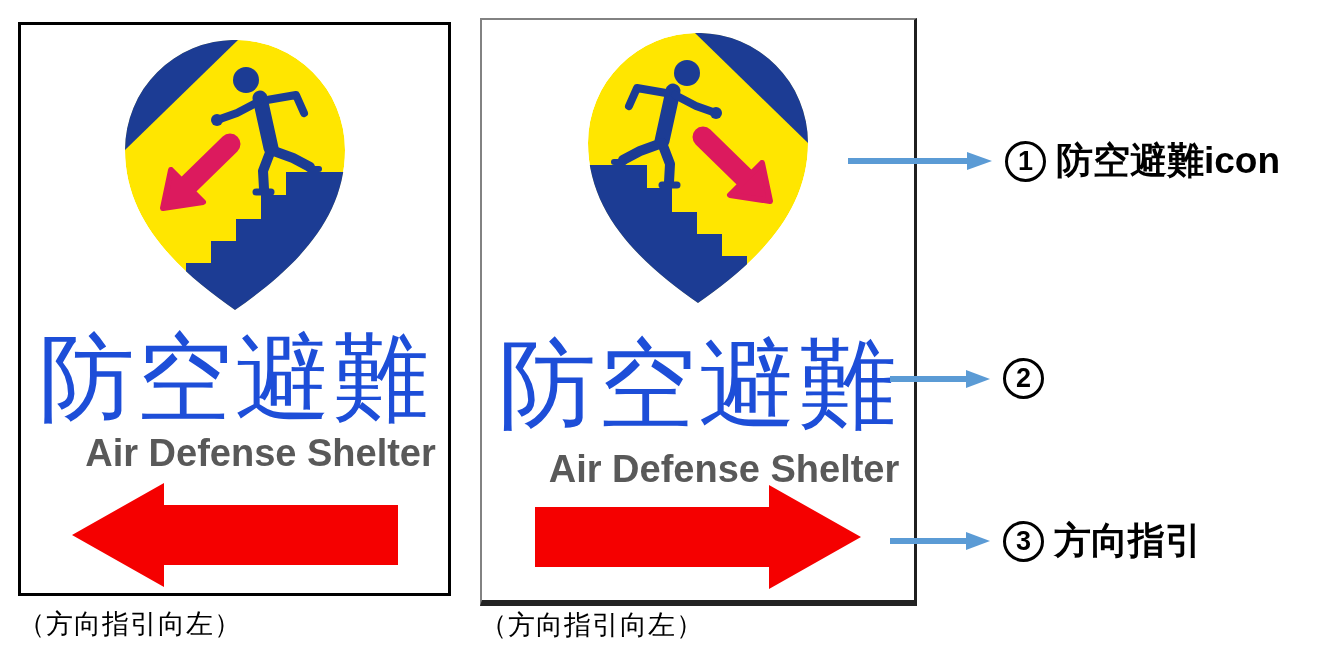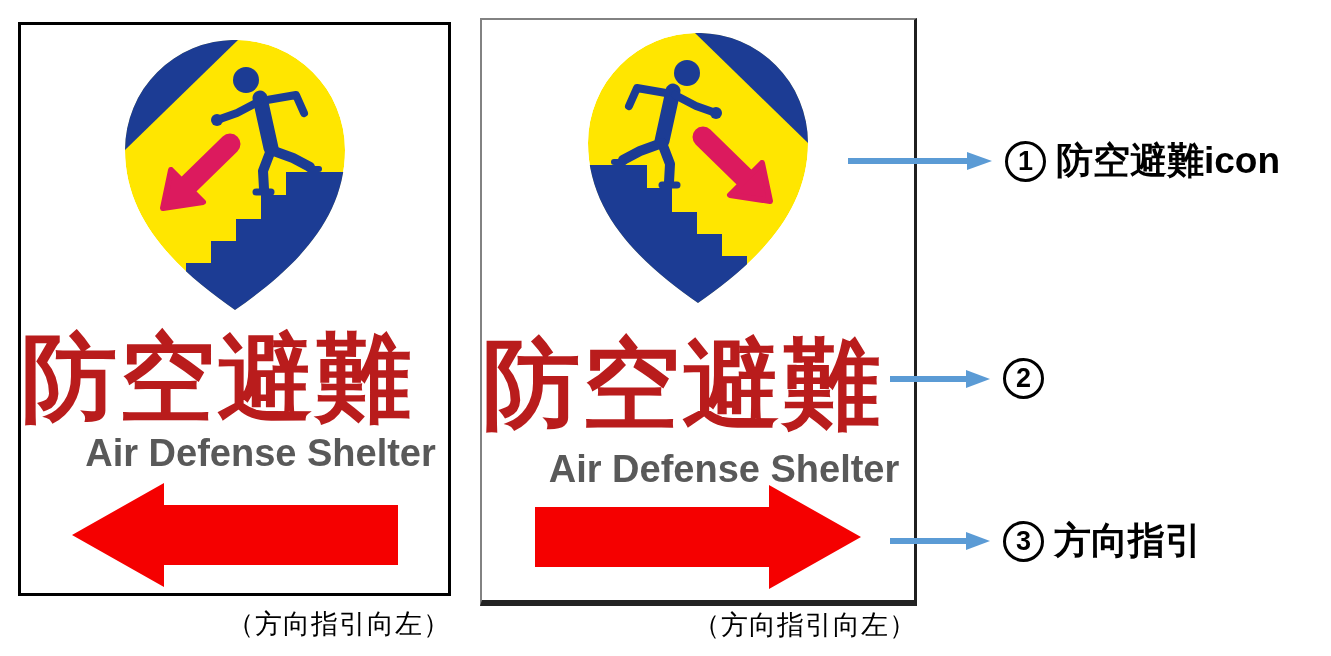--- a/index.html
+++ b/index.html
@@ -15,22 +15,22 @@
     border-top:2px solid var(--right-sign-border,#828282);
     border-left:2px solid var(--right-sign-border,#828282);
     border-right:3px solid #1f1f1f;
     border-bottom:6px solid #232323;
   }
   .pin-wrap{position:absolute;left:50%;transform:translateX(-50%);}
   .sign-left  .pin-wrap{top:15px;}
   .sign-right .pin-wrap{top:13px;}
   .sign-right .pin-wrap svg{transform:scaleX(-1);}
   .title{
-    position:absolute;left:0;width:100%;white-space:nowrap;
-    font-weight:700;color:#b91c1c;line-height:1;letter-spacing:2px;
+    position:absolute;left:0;width:100%;text-align:center;white-space:nowrap;
+    font-weight:400;color:#1d4ed8;line-height:1;letter-spacing:2px;
   }
   .sign-left  .title{top:305px;font-size:96px;}
   .sign-right .title{top:315px;font-size:98px;}
   .subtitle{
     position:absolute;left:0;width:100%;text-align:center;white-space:nowrap;
     font-weight:bold;color:var(--subtitle-gray,#595959);margin-left:26px;
   }
   .sign-left  .subtitle{top:407px;font-size:38px;}
   .sign-right .subtitle{top:428px;font-size:38px;}
   .red-arrow{position:absolute;left:50%;transform:translateX(-50%);}
@@ -40,21 +40,21 @@
   .c-yellow{fill:var(--icon-yellow,#FFE600);}
   .c-navy{fill:var(--icon-navy,#1C3C94);}
   .s-navy{stroke:var(--icon-navy,#1C3C94);fill:none;}
   .s-pink{stroke:var(--icon-pink,#DC1A5E);fill:none;}
   .pink-head{fill:var(--icon-pink,#DC1A5E);stroke:var(--icon-pink,#DC1A5E);stroke-width:6;stroke-linejoin:round;}
   .c-red{fill:var(--direction-arrow-red,#F50000);}
   .s-blue{stroke:var(--callout-blue,#5B9BD5);fill:none;}
   .c-blue{fill:var(--callout-blue,#5B9BD5);}
   
   .caption{
-    position:absolute;text-align:right;color:#000;white-space:nowrap;
+    position:absolute;text-align:left;color:#000;white-space:nowrap;
     font-family:"DejaVu Serif","Liberation Serif",serif;font-size:27px;letter-spacing:1px;
   }
   .caption-left{left:18px;width:433px;top:606px;}
   .caption-right{left:480px;width:437px;top:607px;}
   
   .ann{position:absolute;display:flex;align-items:center;gap:13px;z-index:5;}
   .ann1{left:848px;top:136px;}
   .ann2{left:890px;top:358px;}
   .ann3{left:890px;top:516px;}
   .ann-label{display:flex;align-items:center;gap:10px;font-size:37px;font-weight:bold;color:#000;white-space:nowrap;}

